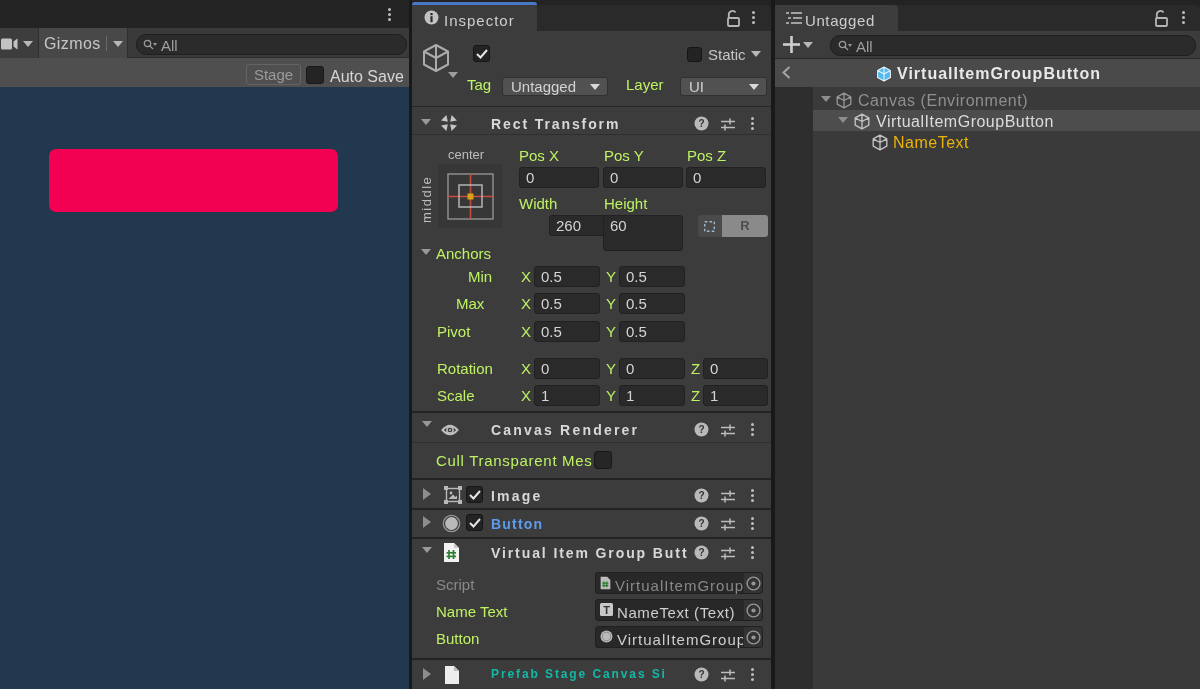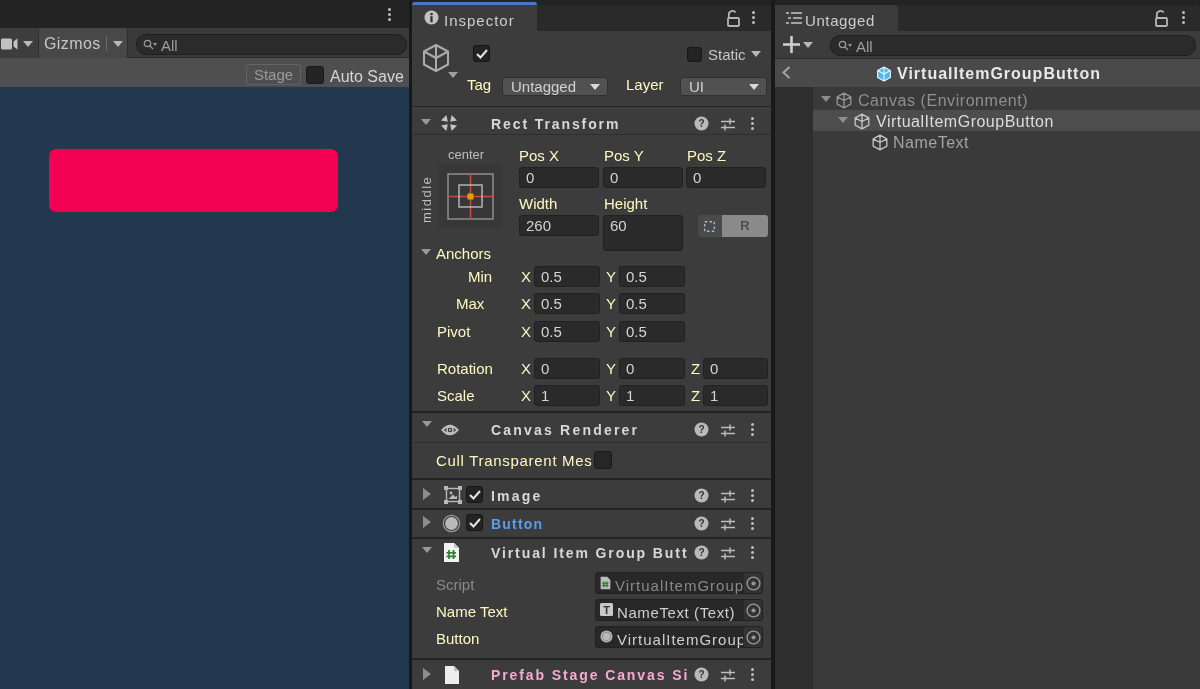--- a/index.html
+++ b/index.html
@@ -1,20 +1,20 @@
 <!DOCTYPE html>
 <html><head>
 <meta charset="utf-8">
 <style>
   * { margin:0; padding:0; box-sizing:border-box; }
   html,body { width:1200px; height:689px; overflow:hidden; background:#3c3c3c;
     font-family:"Liberation Sans", sans-serif; }
   #stage { position:relative; width:1200px; height:689px; background:#3c3c3c; }
   .abs { position:absolute; }
-  .lbl { position:absolute; color:#fef9c3; font-size:15px; white-space:nowrap; }
+  .lbl { position:absolute; color:#bef264; font-size:15px; white-space:nowrap; }
   .bold { font-weight:bold; }
   .field { position:absolute; background:#2a2a2a; border:1px solid #212121;
     border-radius:3px; color:#d4d4d4; font-size:15px; line-height:19px;
     padding-left:6px; white-space:nowrap; overflow:hidden; }
   .drop { position:absolute; background:#515151; border:1px solid #303030;
     border-radius:3px; color:#d2d2d2; font-size:15px; line-height:18px;
     padding-left:8px; white-space:nowrap; }
   .tri-d { width:0; height:0; border-left:5px solid transparent;
     border-right:5px solid transparent; border-top:6px solid #b8b8b8; position:absolute; }
   .tri-r { width:0; height:0; border-top:6px solid transparent;
@@ -155,21 +155,21 @@
   <div class="lbl" style="left:420px;top:169px;height:54px;font-size:13px;color:#bdbdbd;writing-mode:vertical-rl;transform:rotate(180deg);line-height:14px;letter-spacing:1.5px;">middle</div>
 
   <div class="lbl" style="left:519px;top:147px;">Pos X</div>
   <div class="lbl" style="left:604px;top:147px;">Pos Y</div>
   <div class="lbl" style="left:687px;top:147px;">Pos Z</div>
   <div class="field" style="left:519px;top:167px;width:80px;height:21px;">0</div>
   <div class="field" style="left:603px;top:167px;width:80px;height:21px;">0</div>
   <div class="field" style="left:686px;top:167px;width:80px;height:21px;">0</div>
   <div class="lbl" style="left:519px;top:195px;">Width</div>
   <div class="lbl" style="left:604px;top:195px;">Height</div>
-  <div class="field" style="left:519px;top:215px;width:80px;height:21px;">260</div>
+  <div class="field" style="left:549px;top:215px;width:80px;height:21px;">260</div>
   <div class="field" style="left:603px;top:215px;width:80px;height:36px;">60</div>
 
   <div class="abs" style="left:698px;top:215px;width:24px;height:22px;background:#4a4a4a;border-radius:3px 0 0 3px;"></div>
   <svg class="abs" style="left:704px;top:221px;" width="11" height="11" viewBox="0 0 11 11">
     <rect x="0.7" y="0.7" width="9.6" height="9.6" fill="none" stroke="#9fb8d0" stroke-width="1.4" stroke-dasharray="2.6 2.2"></rect>
   </svg>
   <div class="abs" style="left:722px;top:215px;width:46px;height:22px;background:#8a8a8a;border-radius:0 3px 3px 0;color:#4d4d4d;font-size:13px;font-weight:bold;text-align:center;line-height:22px;">R</div>
 
   <div class="tri-d" style="left:421px;top:249px;border-top-color:#999;"></div>
   <div class="lbl" style="left:436px;top:245px;">Anchors</div>
@@ -378,21 +378,21 @@
     <circle cx="7.5" cy="7.5" r="2.1" fill="#969696"></circle>
   </svg>
 
   <div class="sep" style="top:658px;height:2px;background:#242424;"></div>
 
   <div class="tri-r" style="left:423px;top:668px;"></div>
   <svg class="abs" style="left:444px;top:665px;" width="16" height="20" viewBox="0 0 16 20">
     <path d="M1 1 L10 1 L15 6 L15 19 L1 19 Z" fill="#ededed"></path>
     <path d="M10 1 L10 6 L15 6 Z" fill="#bdbdbd"></path>
   </svg>
-  <div class="lbl bold" style="left:491px;top:667px;font-size:14px;color:#f9a8d4;letter-spacing:1.9px;">Prefab Stage Canvas Si</div>
+  <div class="lbl bold" style="left:491px;top:667px;font-size:12px;color:#14b8a6;letter-spacing:1.9px;">Prefab Stage Canvas Si</div>
   <svg class="abs" style="left:694px;top:667px;" width="15" height="15" viewBox="0 0 15 15">
     <circle cx="7.5" cy="7.5" r="7" fill="#b9b9b9"></circle>
     <text x="7.5" y="11" font-size="10" font-weight="bold" text-anchor="middle" fill="#333">?</text>
   </svg>
   <svg class="abs" style="left:721px;top:668px;" width="14" height="14" viewBox="0 0 14 14">
     <g stroke="#bdbdbd" stroke-width="1.5">
       <line x1="0" y1="4.5" x2="14" y2="4.5"></line>
         <line x1="9" y1="1.5" x2="9" y2="7.5"></line>
       <line x1="0" y1="10.5" x2="14" y2="10.5"></line>
         <line x1="4" y1="7.5" x2="4" y2="13.5"></line>
@@ -466,15 +466,15 @@
   <div class="abs" style="left:813px;top:110px;width:387px;height:21px;background:#4d4d4d;"></div>
   <div class="tri-d" style="left:838px;top:117px;border-top-color:#8d8d8d;"></div>
   <svg class="abs" style="left:854px;top:113px;" width="16" height="17" viewBox="0 0 28 30">
     <path d="M14 2 L26 8.5 L26 21.5 L14 28 L2 21.5 L2 8.5 Z M14 2 L14 15 M2 8.5 L14 15 L26 8.5 M14 28 L14 15" fill="none" stroke="#c2c2c2" stroke-width="2.4" stroke-linejoin="round"></path>
   </svg>
   <div class="lbl" style="left:876px;top:113px;color:#dcdcdc;font-size:16px;letter-spacing:0.5px;">VirtualItemGroupButton</div>
 
   <svg class="abs" style="left:872px;top:134px;" width="16" height="17" viewBox="0 0 28 30">
     <path d="M14 2 L26 8.5 L26 21.5 L14 28 L2 21.5 L2 8.5 Z M14 2 L14 15 M2 8.5 L14 15 L26 8.5 M14 28 L14 15" fill="none" stroke="#c2c2c2" stroke-width="2.4" stroke-linejoin="round"></path>
   </svg>
-  <div class="lbl" style="left:893px;top:134px;color:#a3a3a3;font-size:16px;letter-spacing:0.5px;">NameText</div>
+  <div class="lbl" style="left:893px;top:134px;color:#eab308;font-size:16px;letter-spacing:0.5px;">NameText</div>
 
 </div>
 
 </body></html>

